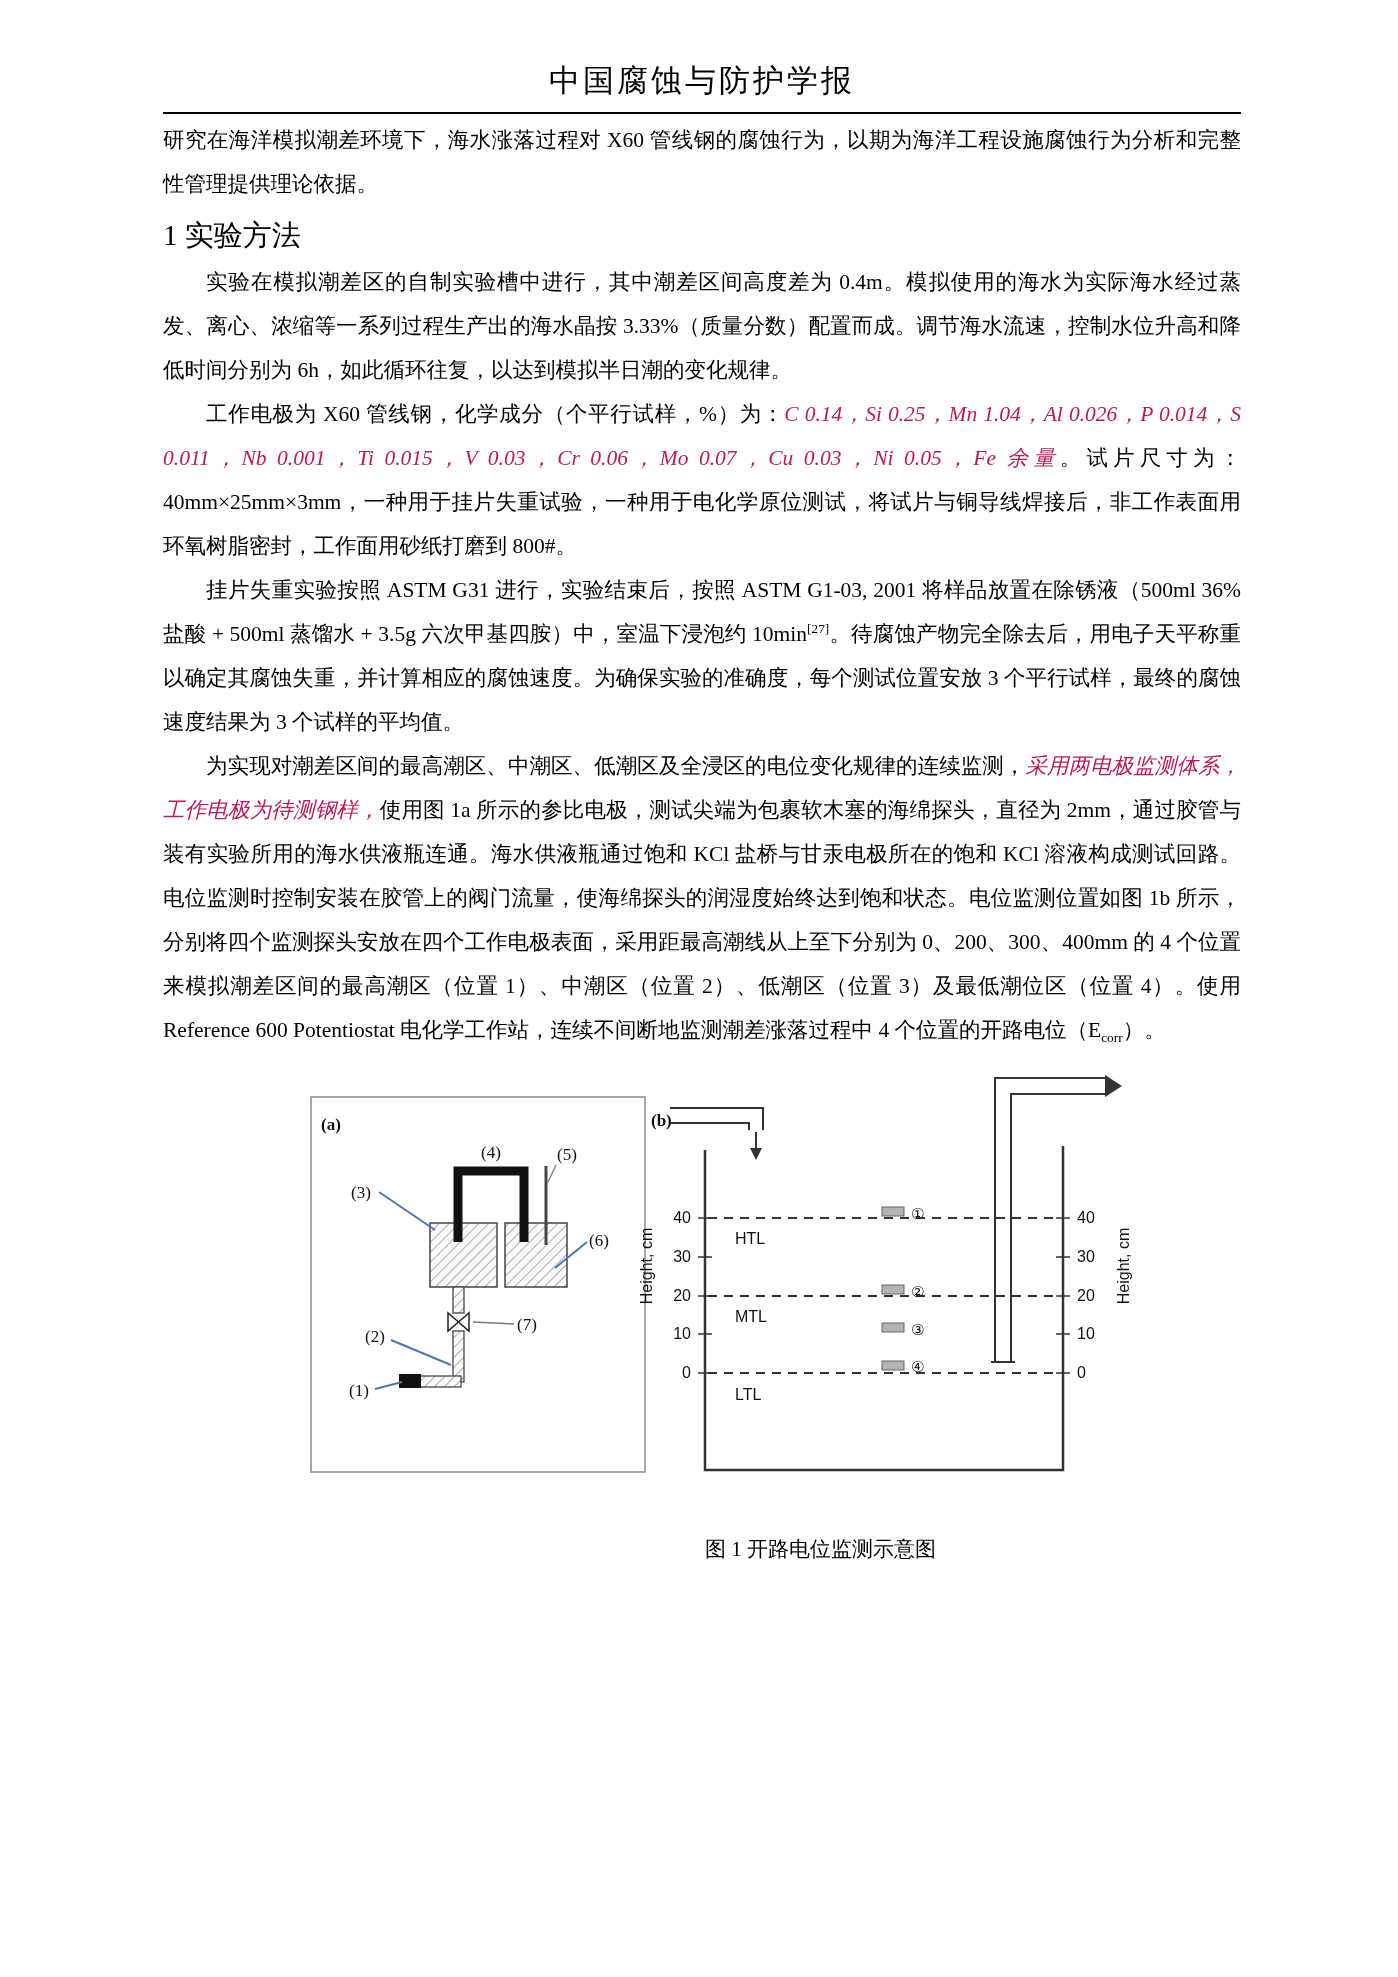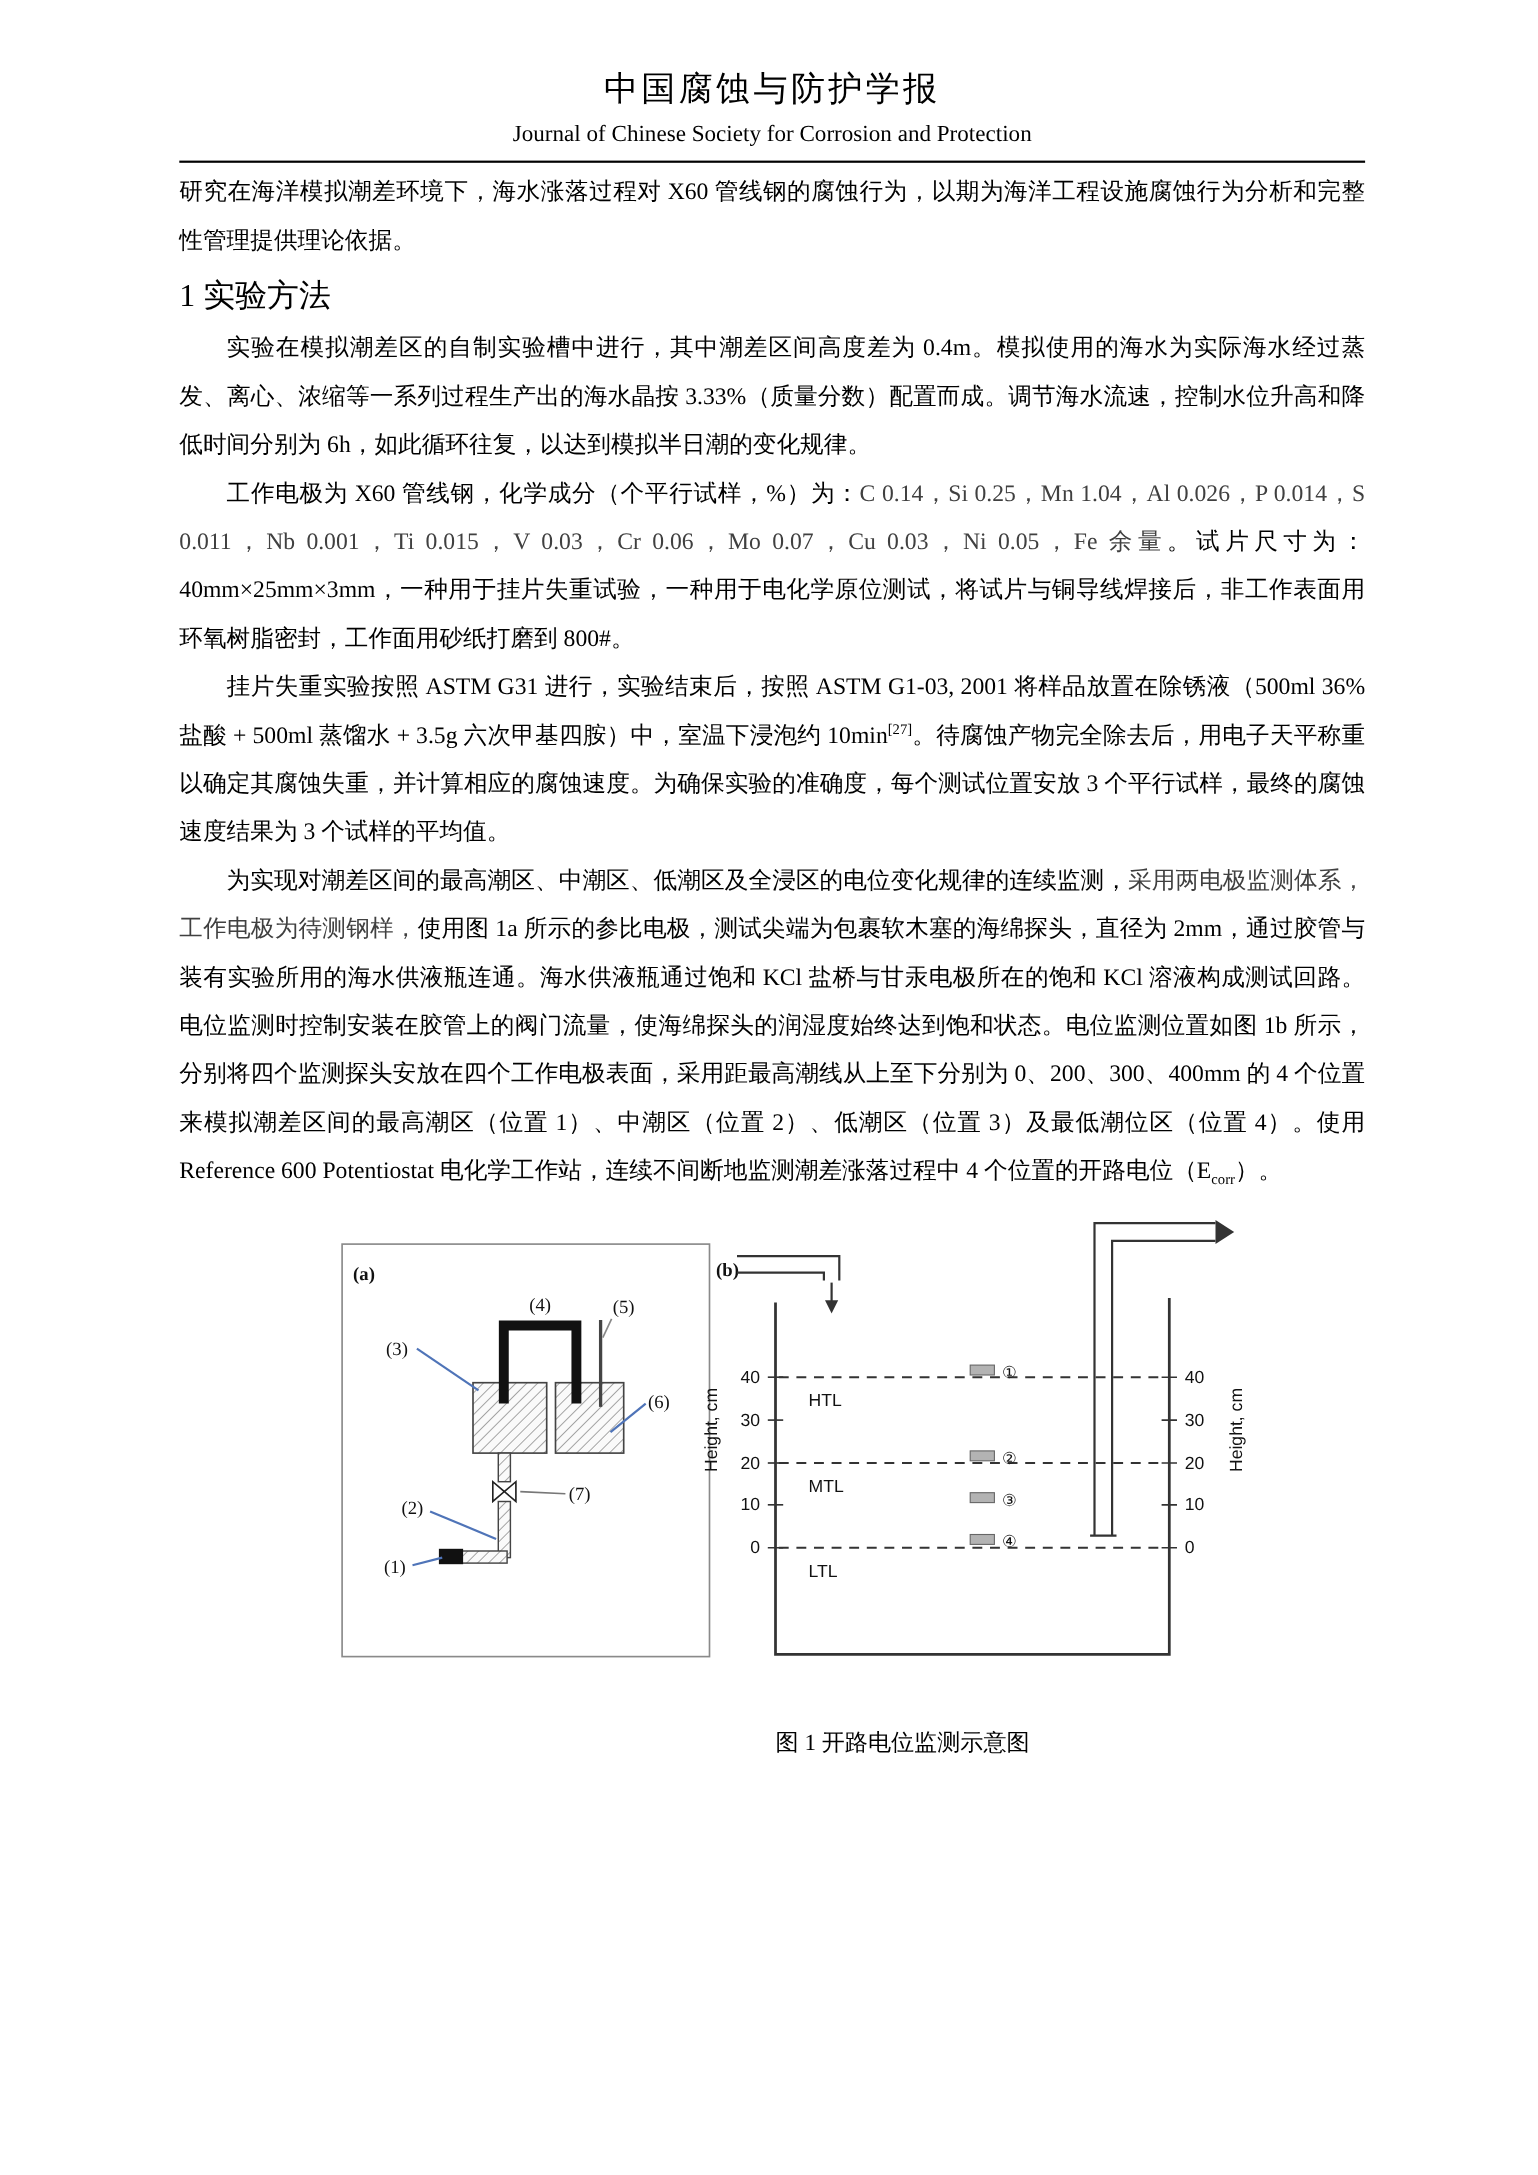--- a/index.html
+++ b/index.html
@@ -14,21 +14,21 @@
 
   .j-title { text-align:center; font-size:31px; letter-spacing:3px; line-height:42px; }
   .j-sub   { text-align:center; font-size:21px; line-height:30px; margin-top:4px; }
   .rule    { border-top:2px solid #000; margin-top:10px; }
 
   .bodytext { font-size:21.5px; line-height:44px; text-align:justify; margin-top:4px; }
   p.para { text-indent:2em; }
   p.noindent { text-indent:0; }
   h2.sec { font-size:29px; font-weight:normal; line-height:46px; margin:6px 0 2px 0; }
 
-  .red { color:#404040; }
+  .red { color:#be185d;font-style:italic; }
   sup { font-size:0.62em; vertical-align:super; line-height:0; }
   sub { font-size:0.62em; vertical-align:sub; line-height:0; }
 
   figure.figure { margin-top:18px; margin-left:142px; width:836px; }
   .caption { font-size:21px; line-height:30px; margin-top:10px; margin-left:195px; text-align:center; }
 
   
   .plabel   { font-family:"Liberation Serif","DejaVu Serif",serif; font-size:17px; font-weight:bold; fill:#111; }
   .callout  { font-family:"Liberation Serif","DejaVu Serif",serif; font-size:17px; fill:#111; }
   .axis-num { font-family:"Liberation Sans","DejaVu Sans",sans-serif; font-size:16px; fill:#111; }
@@ -37,21 +37,20 @@
   .pos-num  { font-family:"DejaVu Sans","Liberation Sans",sans-serif; font-size:15px; fill:#111; }
 </style>
 </head>
 <body>
 
 <div class="page">
   <div class="content">
 
     <header>
       <div class="j-title">中国腐蚀与防护学报</div>
-      <div class="j-sub">Journal of Chinese Society for Corrosion and Protection</div>
       <div class="rule"></div>
     </header>
 
     <main class="bodytext">
       <p class="para noindent"><span>研究在海洋模拟潮差环境下，海水涨落过程对 X60 管线钢的腐蚀行为，以期为海洋工程设施腐蚀行为分析和完整性管理提供理论依据。</span></p>
 
       <h2 class="sec">1  实验方法</h2>
 
       <p class="para"><span>实验在模拟潮差区的自制实验槽中进行，其中潮差区间高度差为 0.4m。模拟使用的海水为实际海水经过蒸发、离心、浓缩等一系列过程生产出的海水晶按 3.33%（质量分数）配置而成。调节海水流速，控制水位升高和降低时间分别为 6h，如此循环往复，以达到模拟半日潮的变化规律。</span></p>
 

